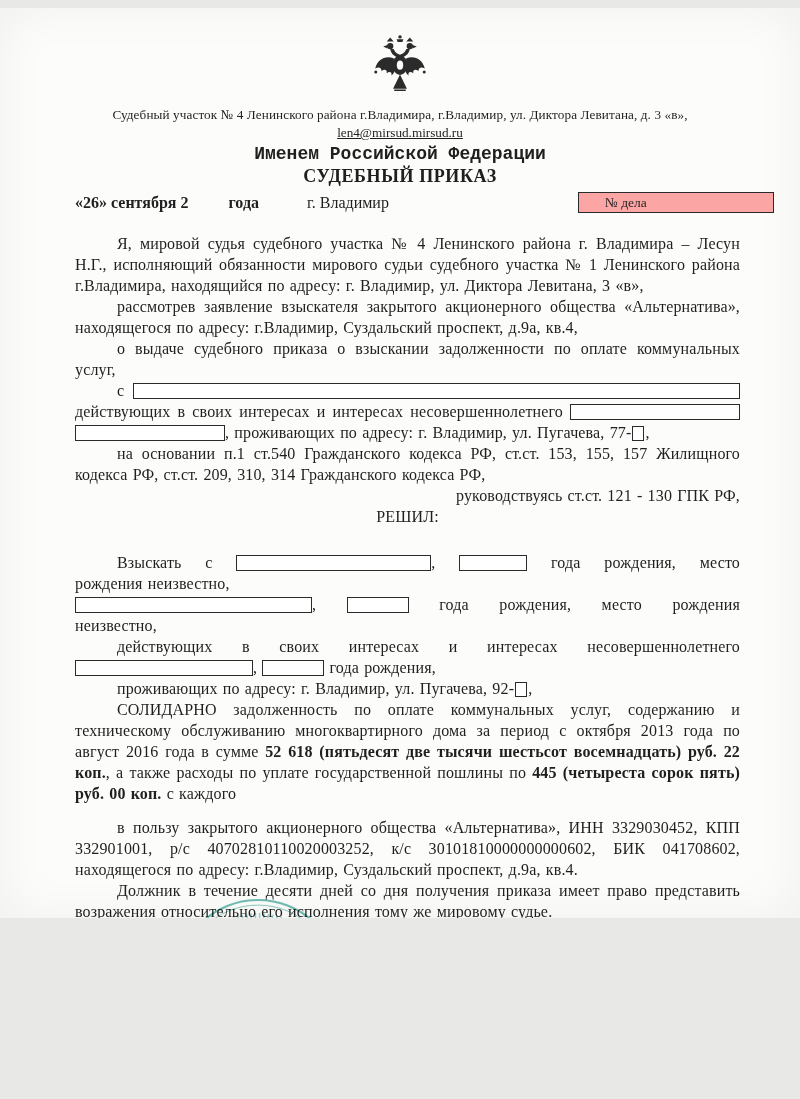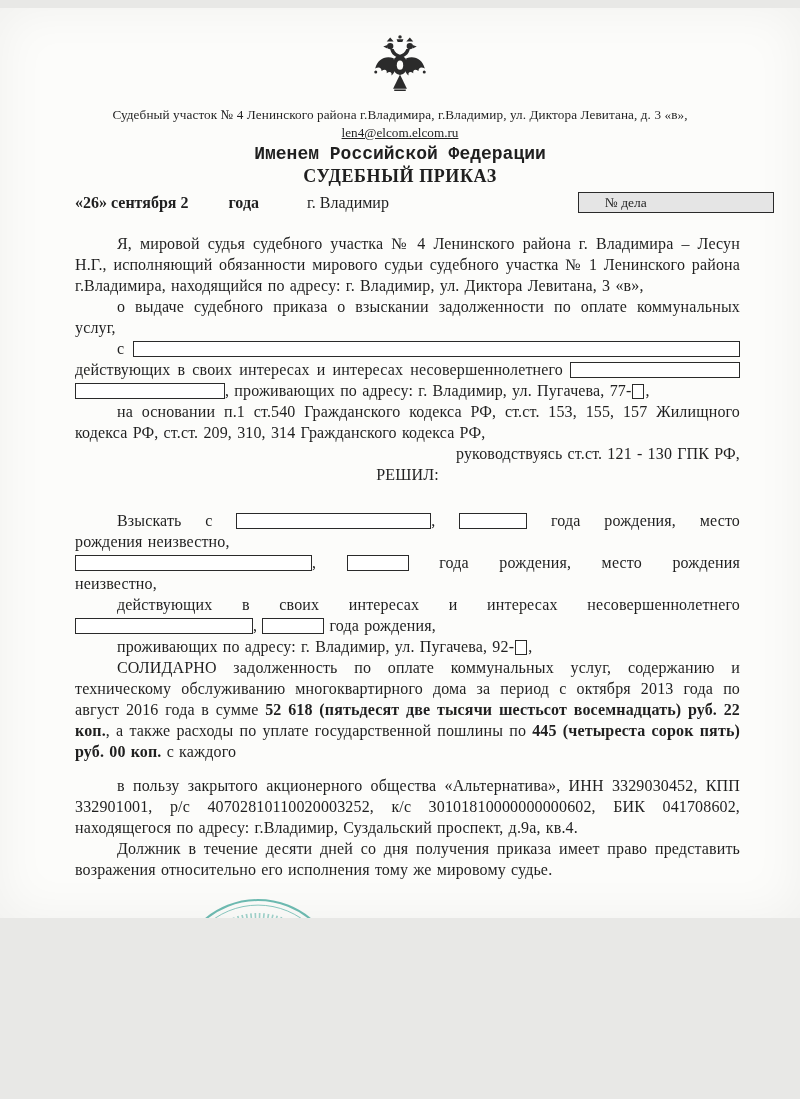--- a/index.html
+++ b/index.html
@@ -19,21 +19,21 @@
   .hdr-inname{width:100%; text-align:center; font-size:18px; font-weight:bold; margin-top:3px;font-family:Liberation Mono, monospace;}
   .hdr-title{width:100%; text-align:center; font-size:18px; font-weight:bold; margin-top:2px; letter-spacing:.6px;}
 
   
   .dateline{position:relative; height:24px; margin-top:5px; font-size:16px;}
   .dl-date{position:absolute; left:0; top:2px; font-weight:bold;}
   .whiteout{display:inline-block; width:40px; height:14px; background:#fcfcfa;}
   .dl-city{position:absolute; left:232px; top:2px;}
   .case-box{
     position:absolute; right:-17px; top:0; width:196px; height:21px;
-    border:1.3px solid #2a2a2a; background:#e5e5e5; box-sizing:border-box;
+    border:1.3px solid #2a2a2a; background:#fca5a5; box-sizing:border-box;
     font-size:13.5px; padding:2px 0 0 26px;
   }
 
   
   .body{margin-top:17px; margin-right:17px; font-size:16px; line-height:21px;
         word-spacing:1px; letter-spacing:.15px;}
   .body p{margin:0; text-align:justify;}
   .ind{text-indent:42px;}
   .line{position:relative; height:21px;}
   .flexline{display:flex; align-items:center;}
@@ -100,39 +100,40 @@
     </symbol>
   </svg>
 
   <div class="eagle-wrap">
     <svg width="58" height="60" viewBox="0 0 100 104" fill="#2b2b2b">
         <use href="#eagle"></use>
       </svg>
   </div>
   <div class="hdr-line">Судебный участок № 4 Ленинского района г.Владимира, г.Владимир, ул. Диктора Левитана, д. 3 «в»,</div>
   <div class="hdr-email">
-    <span>len4@elcom.elcom.ru</span>
+    <span>len4@mirsud.mirsud.ru</span>
   </div>
   <div class="hdr-inname">Именем Российской Федерации</div>
   <div class="hdr-title">СУДЕБНЫЙ ПРИКАЗ</div>
 
   <div class="inner">
 
     <div class="dateline">
       <span class="dl-date">
         <span>«26» сентября 2</span><span class="whiteout"></span><span>года</span>
       </span>
       <span class="dl-city">г. Владимир</span>
       <span class="case-box">
         <span>№ дела</span>
       </span>
     </div>
 
     <div class="body">
       <p class="ind">Я, мировой судья судебного участка № 4  Ленинского района г. Владимира – Лесун Н.Г., исполняющий обязанности мирового судьи судебного участка № 1 Ленинского района г.Владимира, находящийся по адресу: г. Владимир, ул. Диктора Левитана, 3 «в»,</p>
+      <p class="ind">рассмотрев заявление взыскателя закрытого акционерного общества «Альтернатива», находящегося по адресу: г.Владимир, Суздальский проспект, д.9а, кв.4,</p>
       <p class="ind">о выдаче судебного приказа о взыскании  задолженности по оплате коммунальных услуг,</p>
 
       <div class="line flexline">
         <span class="ind-sp"></span>
         <span>с</span>
         <span class="rbox fill"></span>
       </div>
       <div class="line flexline">
         <span class="grow-just">действующих в своих интересах и интересах несовершеннолетнего</span>
         <span class="rbox" style="width:170px; margin-left:7px;"></span>

